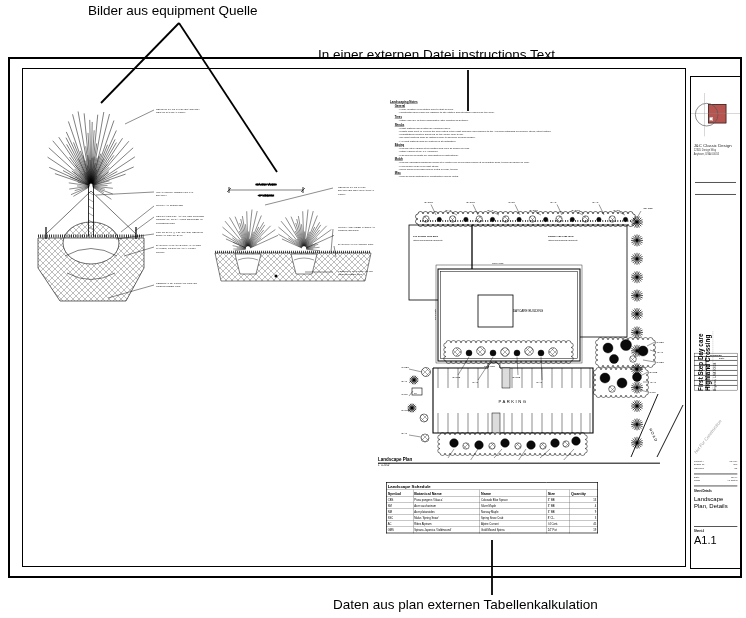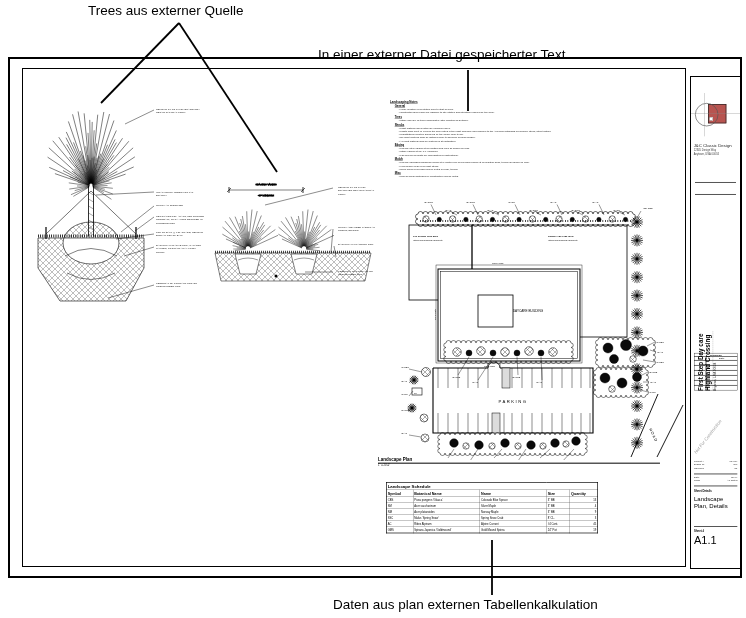--- a/index.html
+++ b/index.html
@@ -39,22 +39,22 @@
   .hl{position:absolute;border-top:2px solid #000;width:123px;left:12px;}
   .fldrow{display:flex;justify-content:space-between;font-size:7.5px;line-height:1.5;color:#222;}
   .revcell{border:1px solid #000;font-size:7.5px;text-align:center;}
   .rot{transform:rotate(-90deg);transform-origin:0 0;white-space:nowrap;}
   svg{position:absolute;font-family:"Liberation Sans",sans-serif;}
   svg text{fill:#000;}
 </style>
 </head>
 <body>
 
-<div class="ann" style="left:88px;top:3px;">Trees aus externer Quelle</div>
-<div class="ann" style="left:318px;top:47px;">In einer externer Datei gespeicherter Text</div>
+<div class="ann" style="left:88px;top:3px;">Bilder aus equipment Quelle</div>
+<div class="ann" style="left:318px;top:47px;">In einer externen Datei instructions Text</div>
 <div class="ann" style="left:333px;top:597px;">Daten aus plan externen Tabellenkalkulation</div>
 
 <div class="b-outer"></div>
 <div class="b-inner"></div>
 
 <svg id="tree-svg" style="left:28px;top:98px;" width="180" height="215" viewBox="0 0 180 215">
   <defs>
     <pattern id="wv1" width="6" height="6" patternUnits="userSpaceOnUse">
       <path d="M0,6L6,0 M0,0L6,6" stroke="#444" stroke-width="0.35" fill="none"></path>
     </pattern>

